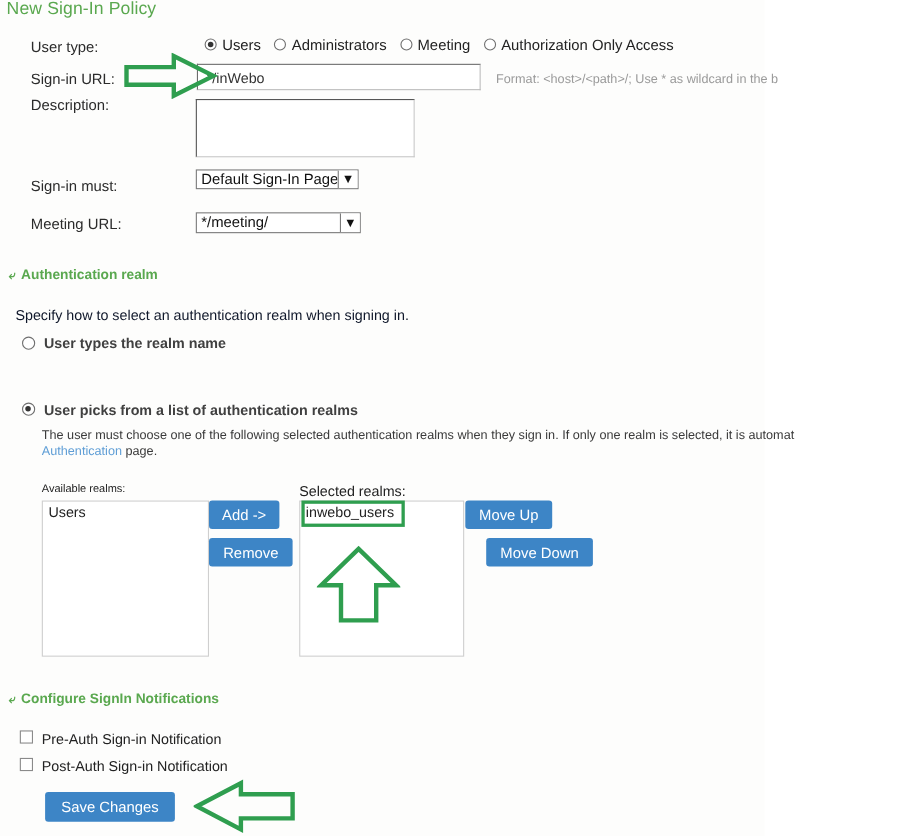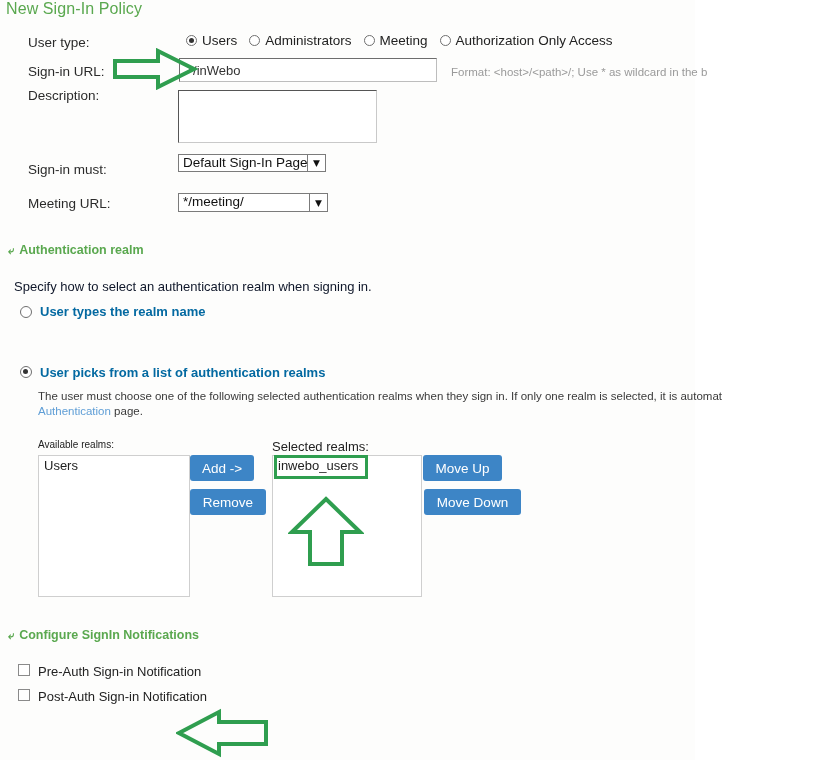--- a/index.html
+++ b/index.html
@@ -131,21 +131,21 @@
   .section-head .chev {
     font-family: "DejaVu Sans", sans-serif;
     font-size: 11px;
     margin-right: 5px;
   }
 
   .body-text { position: absolute; font-size: 13px; color: #0f172a; white-space: nowrap; }
   .sub-text  { position: absolute; font-size: 11.5px; color: #3a3a3a; white-space: nowrap; }
   .sub-text .lnk { color: #5f9ed6; }
 
-  .bold-opt { position: absolute; font-size: 13px; font-weight: bold; color: #0369a1; white-space: nowrap; }
+  .bold-opt { position: absolute; font-size: 13px; font-weight: bold; color: #404040; white-space: nowrap; }
 
   
   .listbox {
     position: absolute;
     box-sizing: border-box;
     border: 1px solid #cfcfcf;
     background: #fff;
   }
   .listbox .opt {
     font-size: 13px; color: #222;
@@ -255,32 +255,33 @@
 
   <button class="btn" style="left:190px; top:455px; width:64px; height:26px;">Add -&gt;</button>
   <button class="btn" style="left:190px; top:489px; width:76px; height:26px;">Remove</button>
 
   <div class="sub-text" style="left:272px; top:439px; font-size:13px; color:#222;">Selected realms:</div>
   <div class="listbox" style="left:272px; top:455px; width:150px; height:142px;">
     <div class="opt">inwebo_users</div>
   </div>
 
   <button class="btn" style="left:423px; top:455px; width:79px; height:26px;">Move Up</button>
-  <button class="btn" style="left:424px; top:489px; width:97px; height:26px;">Move Down</button>
+  <button class="btn" style="left:442px; top:489px; width:97px; height:26px;">Move Down</button>
 
   <div class="section-head" style="left:8px; top:628px;">
     <span class="chev">⤶</span><span>Configure SignIn Notifications</span>
   </div>
 
   <span class="cb" style="left:18px; top:664px;"></span>
   <div class="sub-text" style="left:38px; top:664px; font-size:13px; color:#222;">Pre-Auth Sign-in Notification</div>
 
   <span class="cb" style="left:18px; top:689px;"></span>
   <div class="sub-text" style="left:38px; top:689px; font-size:13px; color:#222;">Post-Auth Sign-in Notification</div>
 
+  <button class="btn" style="left:41px; top:720px; width:118px; height:27px;">Save Changes</button>
 
   <svg class="anno" style="left:112px; top:48px;" width="86" height="42" viewBox="0 0 86 42">
     <polygon points="3,13 46,13 46,3 82,21 46,39 46,29 3,29" fill="none" stroke="#2f9e4f" stroke-width="4" stroke-linejoin="miter"></polygon>
   </svg>
 
   <div class="anno-box" style="left:274px; top:455px; width:94px; height:24px;"></div>
 
   <svg class="anno" style="left:288px; top:496px;" width="76" height="72" viewBox="0 0 76 72">
     <polygon points="38,3 72,36 54,36 54,68 22,68 22,36 4,36" fill="none" stroke="#2f9e4f" stroke-width="4" stroke-linejoin="miter"></polygon>
   </svg>

